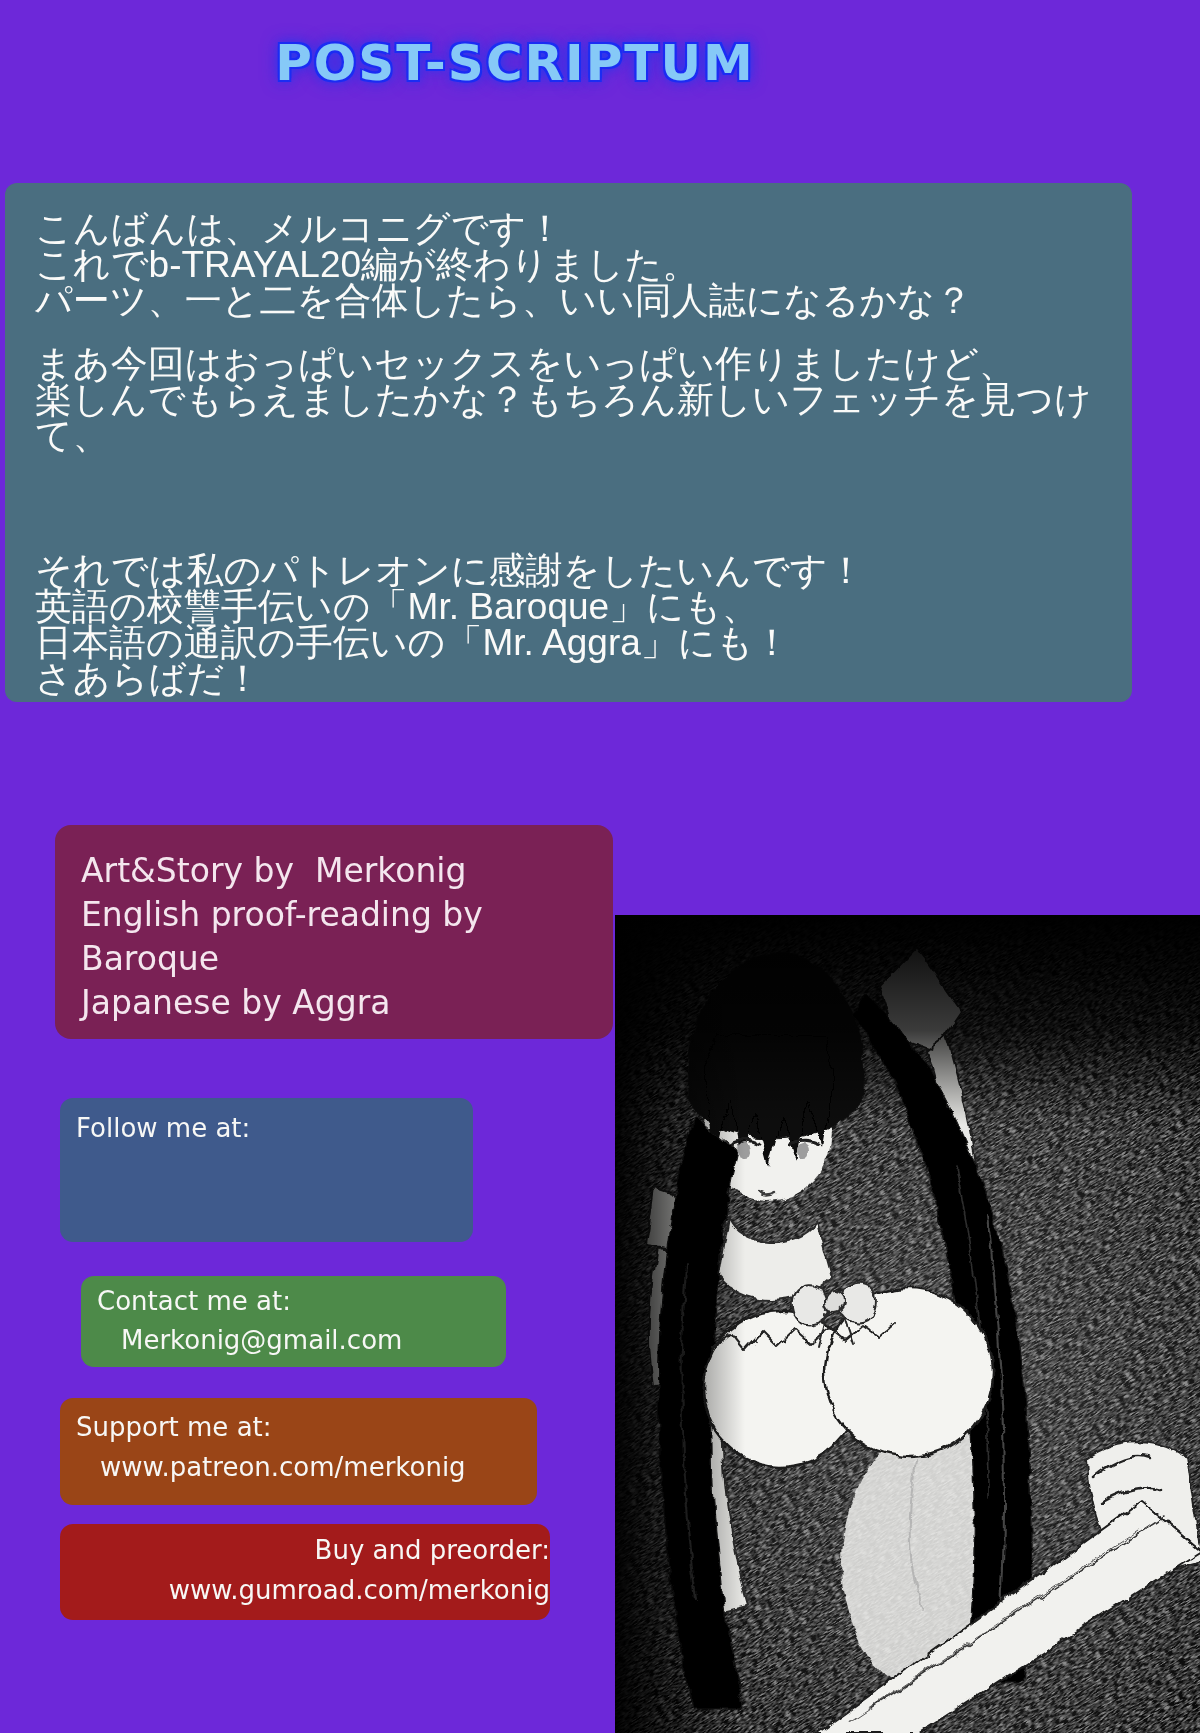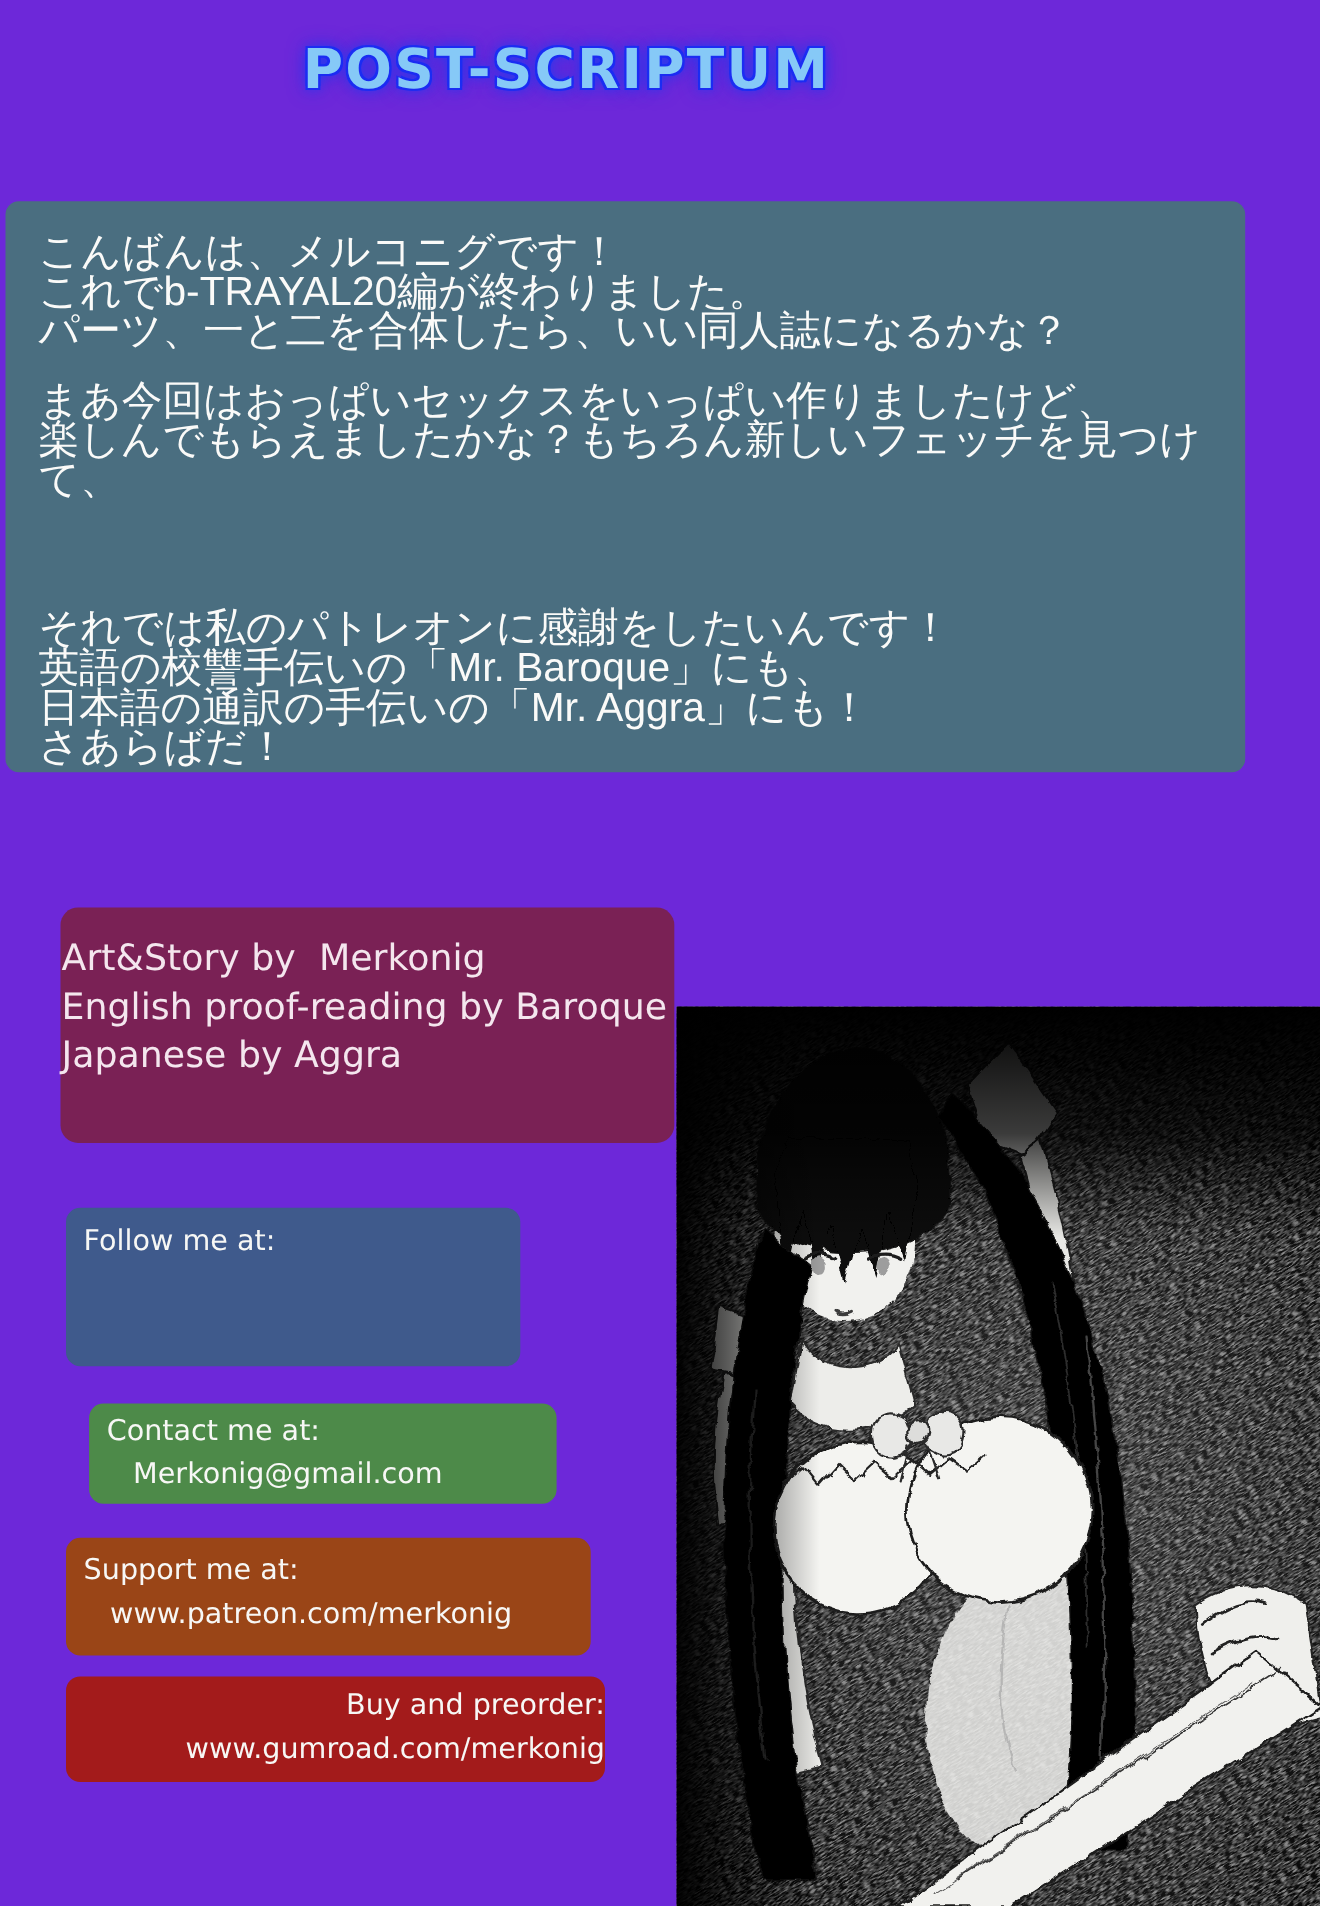--- a/index.html
+++ b/index.html
@@ -37,21 +37,21 @@
     margin-top:40px;
   }
   #msg .para{margin:0;}
   #msg .para.p2{margin-top:27px;}
   #msg .para.p3{margin-top:99px;}
   #msg .line{white-space:pre-wrap;}
   
   #credits{
     left:55px;top:825px;width:558px;height:214px;
     border-radius:16px;
-    padding:24px 0 0 1px;
+    padding:24px 0 0 26px;
     font-size:33px;line-height:44px;
     color:#f4e6ee;
   }
   #credits .line{white-space:pre-wrap;}
   
   .linkbox{border-radius:13px;font-size:26px;}
   .linkbox .items{padding-left:24px;}
   #follow {left:60px;top:1098px;width:413px;height:144px;padding:10px 0 0 16px;line-height:41px;}
   #contact{left:81px;top:1276px;width:425px;height:91px; padding:6px 0 0 16px; line-height:39px;}
   #support{left:60px;top:1398px;width:477px;height:107px;padding:9px 0 0 16px; line-height:40px;}

